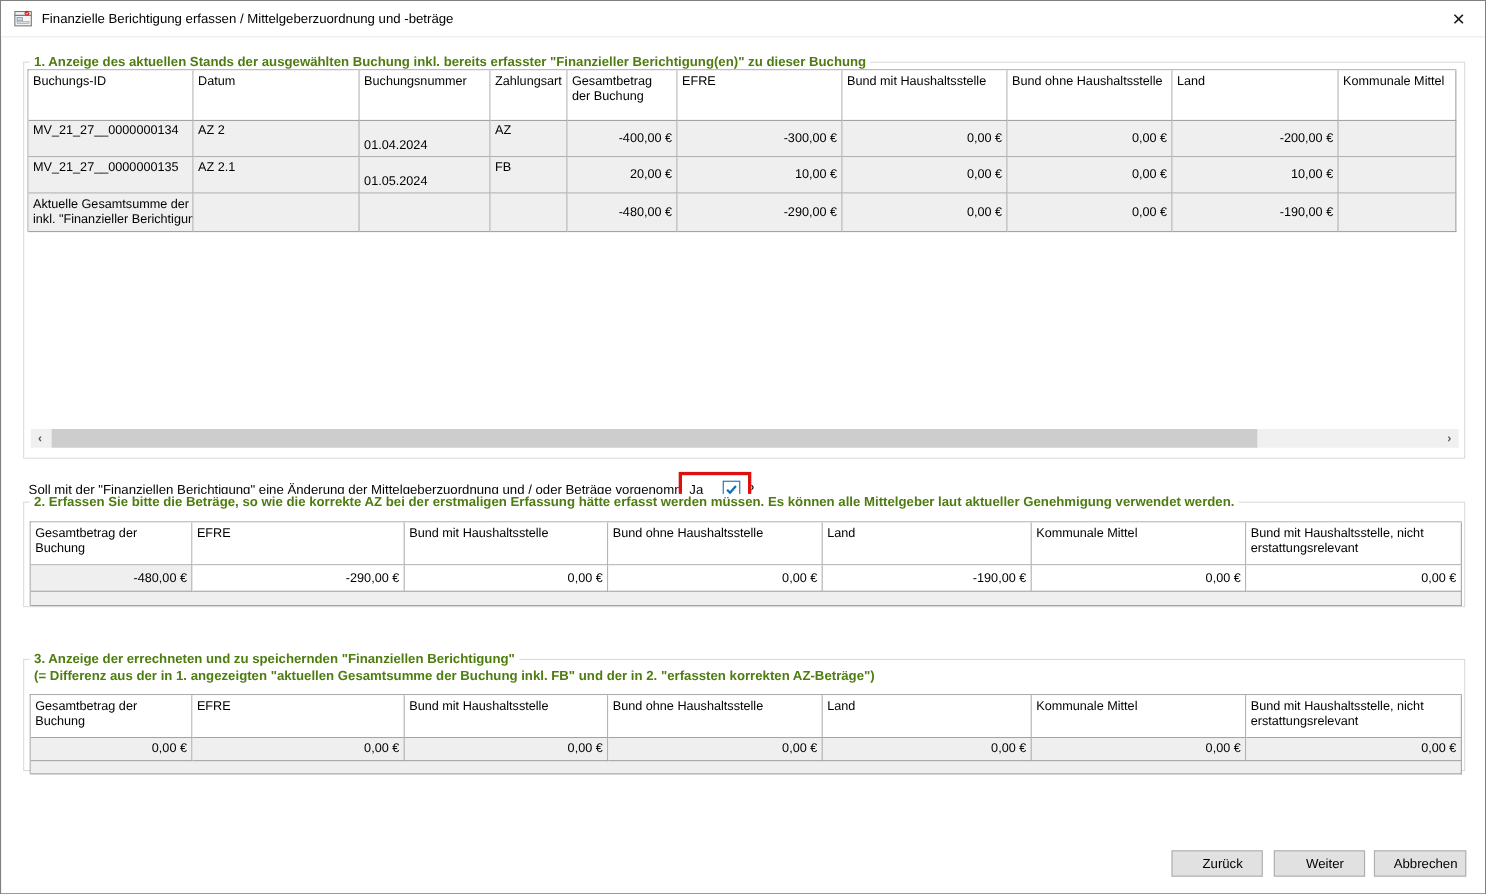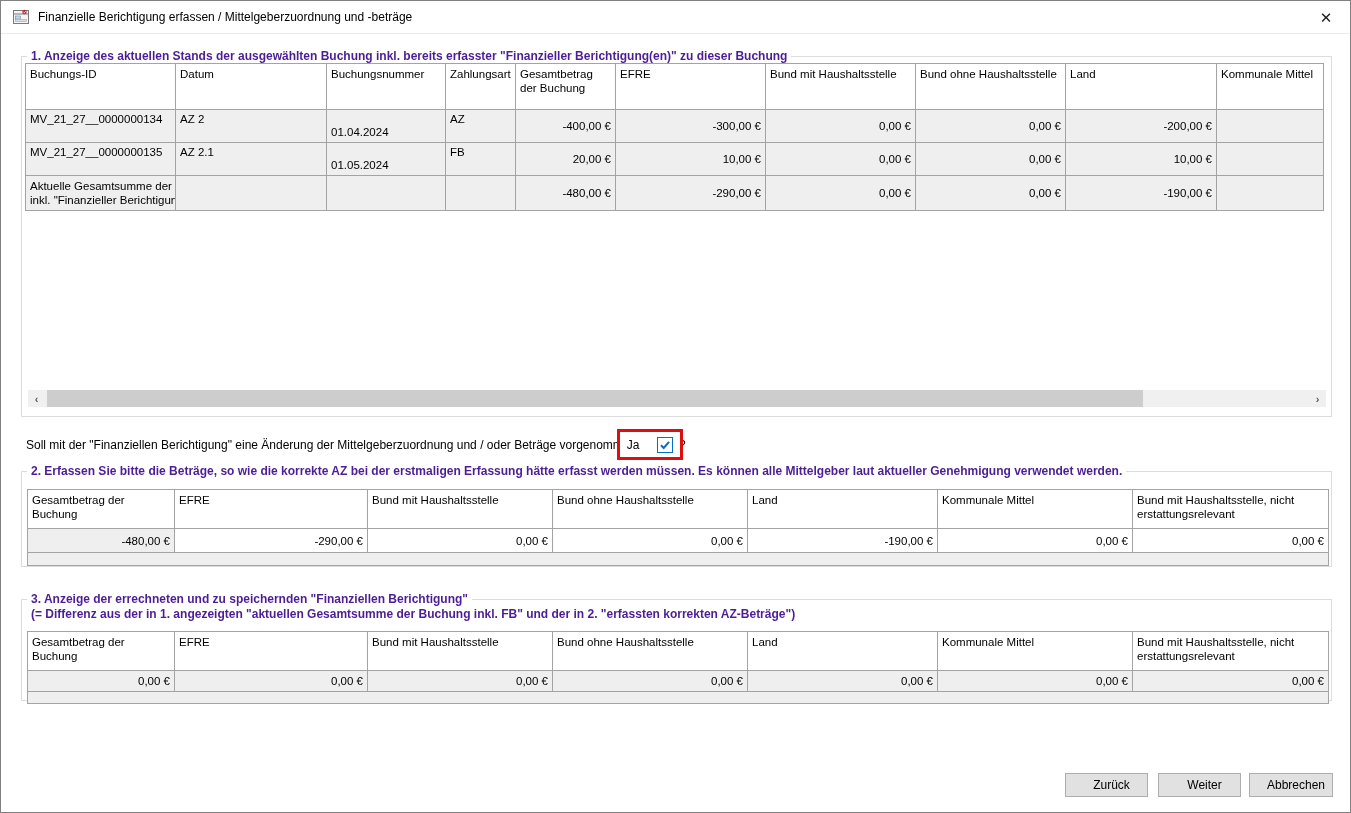--- a/index.html
+++ b/index.html
@@ -10,21 +10,21 @@
     box-sizing:border-box; border:1px solid #808080;
     overflow:hidden;
   }
   
   .titlebar { position:absolute; top:0; left:0; width:100%; height:32px; background:#fff; border-bottom:1px solid #ececec; }
   .app-icon { position:absolute; left:11px; top:7px; width:18px; height:18px; }
   .title-text { position:absolute; left:37px; top:9px; font-size:12px; color:#000; white-space:nowrap; }
   .close-btn { position:absolute; right:12px; top:5px; width:24px; height:24px; display:flex; align-items:center; justify-content:center; font-size:15px; color:#1a1a1a; cursor:pointer; }
   
   .groupbox { position:absolute; border:1px solid #dcdcdc; background:#fff; box-sizing:border-box; }
-  .gb-label { position:absolute; top:-8px; left:5px; font-size:12px; font-weight:bold; color:#4c1d95; white-space:nowrap; line-height:15px; }
+  .gb-label { position:absolute; top:-8px; left:5px; font-size:12px; font-weight:bold; color:#4d7c0f; white-space:nowrap; line-height:15px; }
   .gb-label > div { background:#fff; padding:0 4px; width:fit-content; }
   
   .tbl { position:absolute; border-top:1px solid #a3a3a3; border-left:1px solid #a3a3a3; box-sizing:content-box; }
   .trow { display:grid; }
   .t1 .trow { grid-template-columns:150px 151px 119px 70px 100px 150px 150px 150px 151px 107px; }
   .t2 .trow { grid-template-columns:147px 193px 185px 195px 190px 195px 196px; }
   .cell {
     border-right:1px solid #a3a3a3; border-bottom:1px solid #a3a3a3;
     box-sizing:border-box; font-size:11.5px; color:#000;
     padding:3px 4px; overflow:hidden;
@@ -148,21 +148,21 @@
 <div class="question-text">Soll mit der "Finanziellen Berichtigung" eine Änderung der Mittelgeberzuordnung und / oder Beträge vorgenommen werden?</div>
 <div class="highlight-box">
   <span class="answer-label">Ja</span>
   <div class="checkbox">
     <svg width="12" height="12" viewBox="0 0 12 12">
       <path d="M2 6.2 L4.7 9 L10 2.8" stroke="#0a6fc2" stroke-width="2" fill="none"></path>
     </svg>
   </div>
 </div>
 
-<div class="groupbox" style="left:20px; top:470px; width:1311px; height:96px;">
+<div class="groupbox" style="left:20px; top:455px; width:1311px; height:96px;">
   <div class="gb-label">
       <div>2. Erfassen Sie bitte die Beträge, so wie die korrekte AZ bei der erstmaligen Erfassung hätte erfasst werden müssen. Es können alle Mittelgeber laut aktueller Genehmigung verwendet werden.</div>
     </div>
   <div class="tbl t2" style="left:5px; top:17px; width:1301px;">
     <div class="trow">
       <div class="cell hcell h39">Gesamtbetrag der Buchung</div>
       <div class="cell hcell h39">EFRE</div>
       <div class="cell hcell h39">Bund mit Haushaltsstelle</div>
       <div class="cell hcell h39">Bund ohne Haushaltsstelle</div>
       <div class="cell hcell h39">Land</div>

